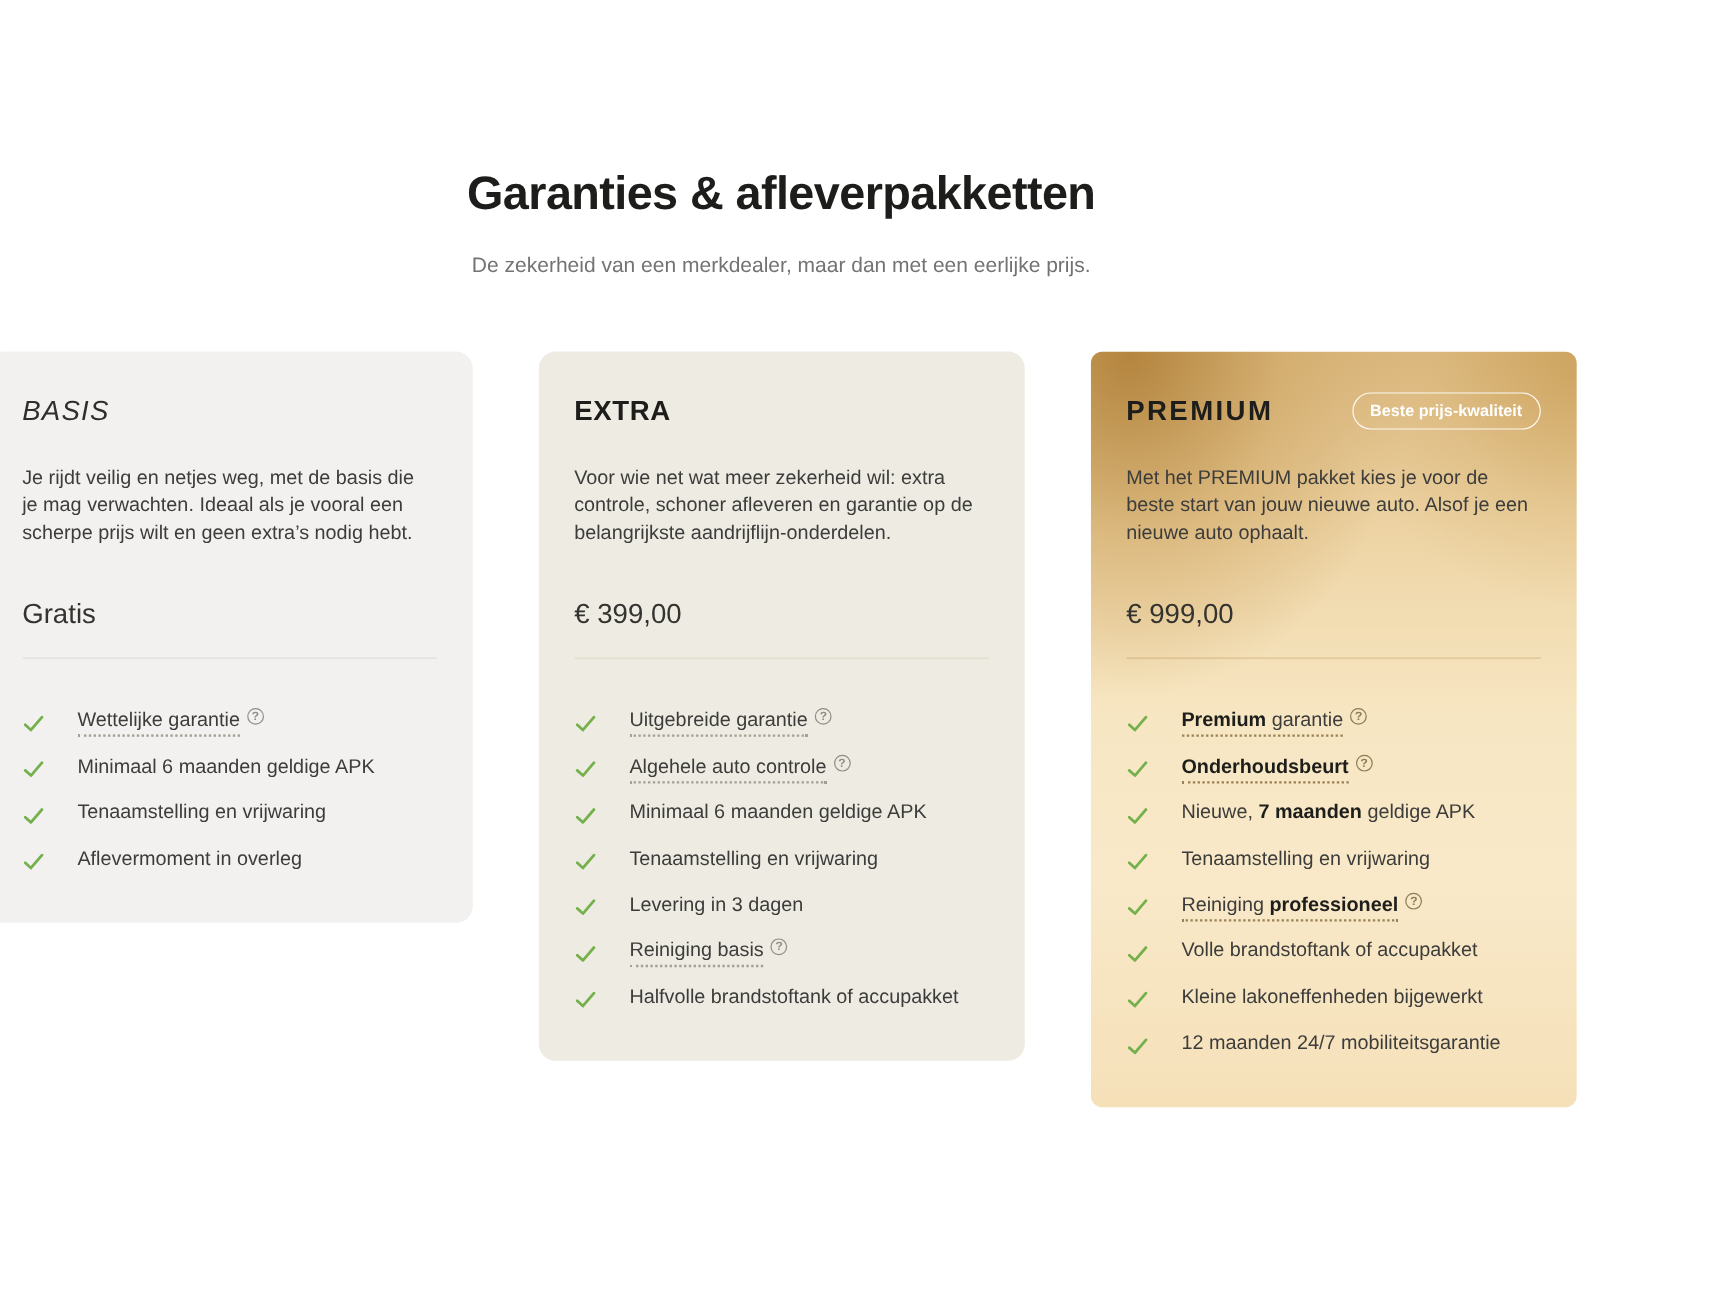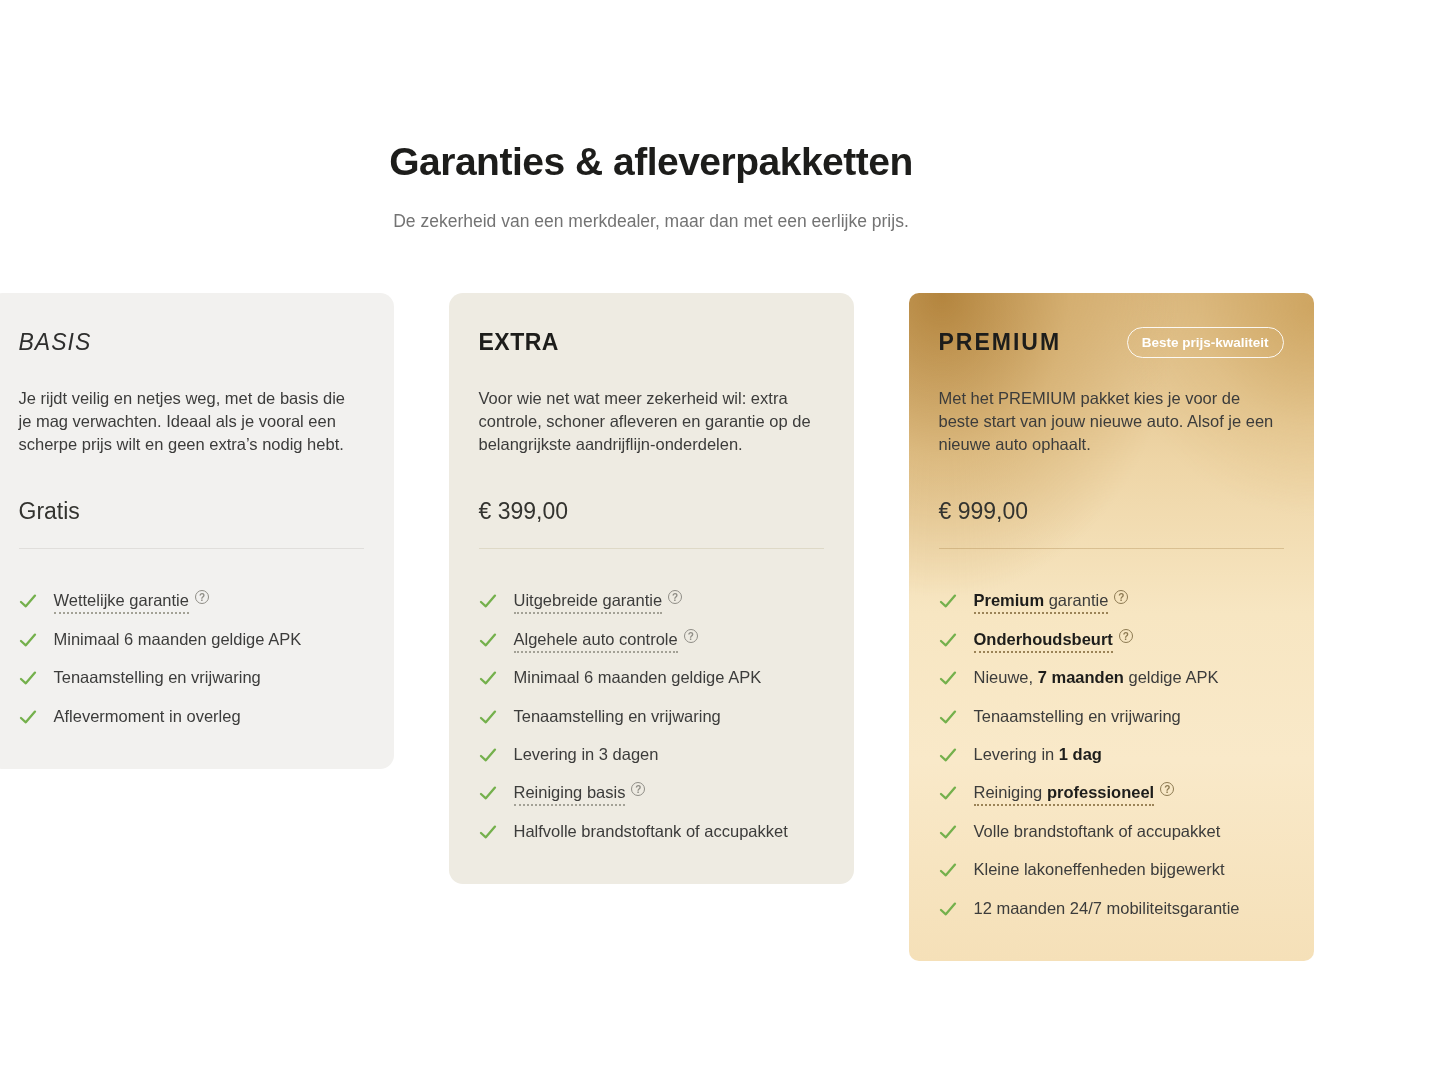--- a/index.html
+++ b/index.html
@@ -101,22 +101,22 @@
   .card--premium .card-divider { border-top-color: rgba(150,112,52,0.28); }
 
   
   .features {
     list-style: none;
     margin: 41px 0 0 0;
     padding: 0;
   }
   .feature {
     display: flex;
-    align-items: flex-start;
-    gap: 17px;
+    align-items: flex-end;
+    gap: 28px;
     margin-bottom: 17px;
     font-size: 16.5px;
     line-height: 1.3;
     color: #3c3c3b;
   }
   .feature:last-child { margin-bottom: 0; }
   .check {
     flex: 0 0 auto;
     width: 18px;
     height: 18px;
@@ -274,26 +274,20 @@
           <li class="feature">
             <span class="check"><svg viewBox="0 0 18 18" width="18" height="18" aria-hidden="true">
                 <path d="M2 10 L6.8 14.3 L16 3.6" fill="none" stroke="#74b04c" stroke-width="2.3" stroke-linecap="round" stroke-linejoin="round"></path>
               </svg></span>
             <span class="feature-text"><span class="label"><span>Tenaamstelling en vrijwaring</span></span></span>
           </li>
           <li class="feature">
             <span class="check"><svg viewBox="0 0 18 18" width="18" height="18" aria-hidden="true">
                 <path d="M2 10 L6.8 14.3 L16 3.6" fill="none" stroke="#74b04c" stroke-width="2.3" stroke-linecap="round" stroke-linejoin="round"></path>
               </svg></span>
-            <span class="feature-text"><span class="label"><span>Levering in </span><b>1 dag</b></span></span>
-          </li>
-          <li class="feature">
-            <span class="check"><svg viewBox="0 0 18 18" width="18" height="18" aria-hidden="true">
-                <path d="M2 10 L6.8 14.3 L16 3.6" fill="none" stroke="#74b04c" stroke-width="2.3" stroke-linecap="round" stroke-linejoin="round"></path>
-              </svg></span>
             <span class="feature-text"><span class="label label--underline"><span>Reiniging </span><b>professioneel</b></span><span class="help-icon">?</span></span>
           </li>
           <li class="feature">
             <span class="check"><svg viewBox="0 0 18 18" width="18" height="18" aria-hidden="true">
                 <path d="M2 10 L6.8 14.3 L16 3.6" fill="none" stroke="#74b04c" stroke-width="2.3" stroke-linecap="round" stroke-linejoin="round"></path>
               </svg></span>
             <span class="feature-text"><span class="label"><span>Volle brandstoftank of accupakket</span></span></span>
           </li>
           <li class="feature">
             <span class="check"><svg viewBox="0 0 18 18" width="18" height="18" aria-hidden="true">

